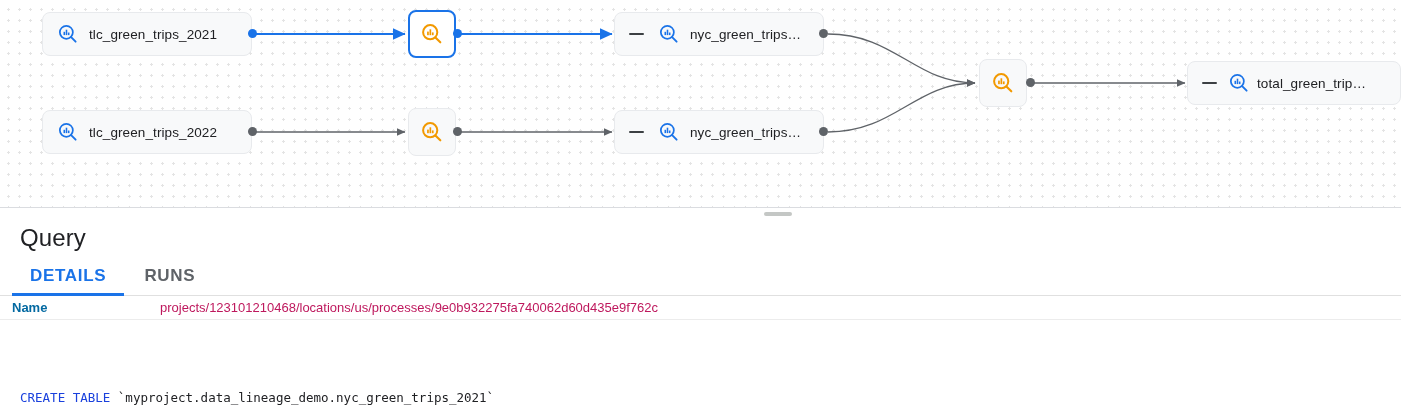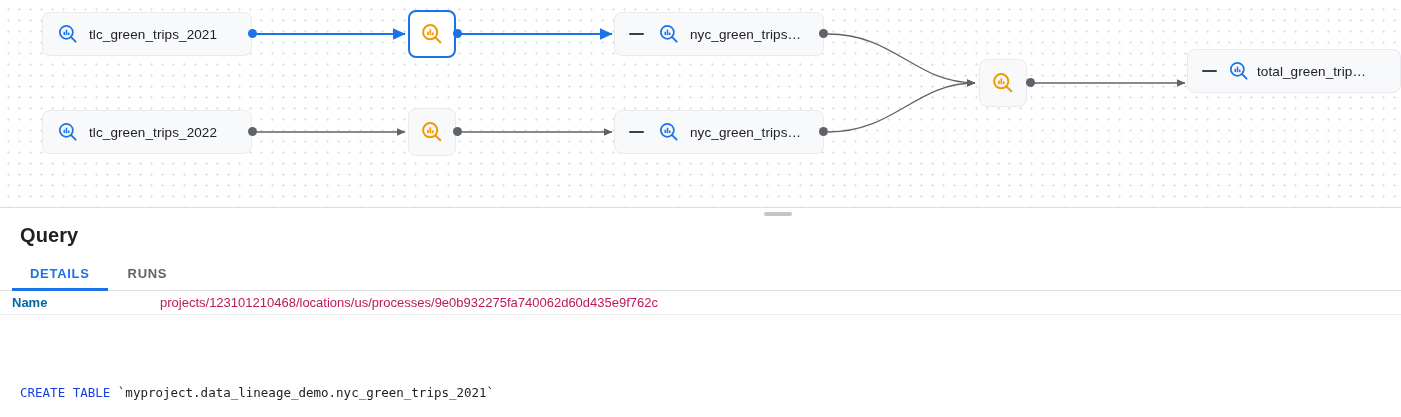--- a/index.html
+++ b/index.html
@@ -86,37 +86,37 @@
     z-index: 6;
   }
 
   
   .details-panel {
     position: absolute; left: 0; top: 208px;
     width: 1401px; height: 209px;
     background: #ffffff;
   }
   .panel-title {
-    font-size: 20px;
+    font-size: 24px;
     color: #202124;
     padding: 16px 0 0 20px;
-    font-weight: 700;
+    font-weight: 400;
     letter-spacing: 0.1px;
   }
 
   .tabs {
     position: relative;
     display: flex;
     align-items: flex-end;
     height: 34px;
     margin-top: 10px;
     border-bottom: 1px solid #e0e0e0;
   }
   .tab {
-    font-size: 13px;
+    font-size: 17px;
     font-weight: bold;
     letter-spacing: 0.7px;
     color: #5f6368;
     padding: 0 18px 9px 18px;
     margin-left: 2px;
     position: relative;
     cursor: pointer;
   }
   .tab:first-child { margin-left: 12px; }
   .tab.active { color: #1a73e8; }
@@ -264,21 +264,21 @@
       <svg class="icon-mag" width="24" height="24" viewBox="0 0 24 24">
         <circle cx="10.2" cy="10.2" r="7.1" fill="none" stroke="#f29900" stroke-width="2"></circle>
         <rect x="7.1" y="9.6" width="1.7" height="3.6" fill="#f29900"></rect>
         <rect x="9.5" y="7.3" width="1.7" height="5.9" fill="#f29900"></rect>
         <rect x="11.9" y="10.4" width="1.7" height="2.8" fill="#f29900"></rect>
         <line x1="15.4" y1="15.4" x2="20.3" y2="20.3" stroke="#f29900" stroke-width="2.1" stroke-linecap="round"></line>
       </svg>
     </div>
     <div class="port" style="left:1026px; top:78px;"></div>
 
-    <div class="node table-node" style="left:1187px; top:49px; width:214px;gap:7px;">
+    <div class="node table-node" style="left:1187px; top:61px; width:214px;gap:7px;">
       <span class="collapse-dash"></span>
       <svg class="icon-mag" width="22" height="22" viewBox="0 0 24 24">
         <circle cx="10.2" cy="10.2" r="7.1" fill="none" stroke="#1a73e8" stroke-width="1.9"></circle>
         <rect x="7.1" y="9.6" width="1.7" height="3.6" fill="#1a73e8"></rect>
         <rect x="9.5" y="7.3" width="1.7" height="5.9" fill="#1a73e8"></rect>
         <rect x="11.9" y="10.4" width="1.7" height="2.8" fill="#1a73e8"></rect>
         <line x1="15.4" y1="15.4" x2="20.3" y2="20.3" stroke="#1a73e8" stroke-width="2.1" stroke-linecap="round"></line>
       </svg>
       <span class="node-label">total_green_trip…</span>
     </div>

